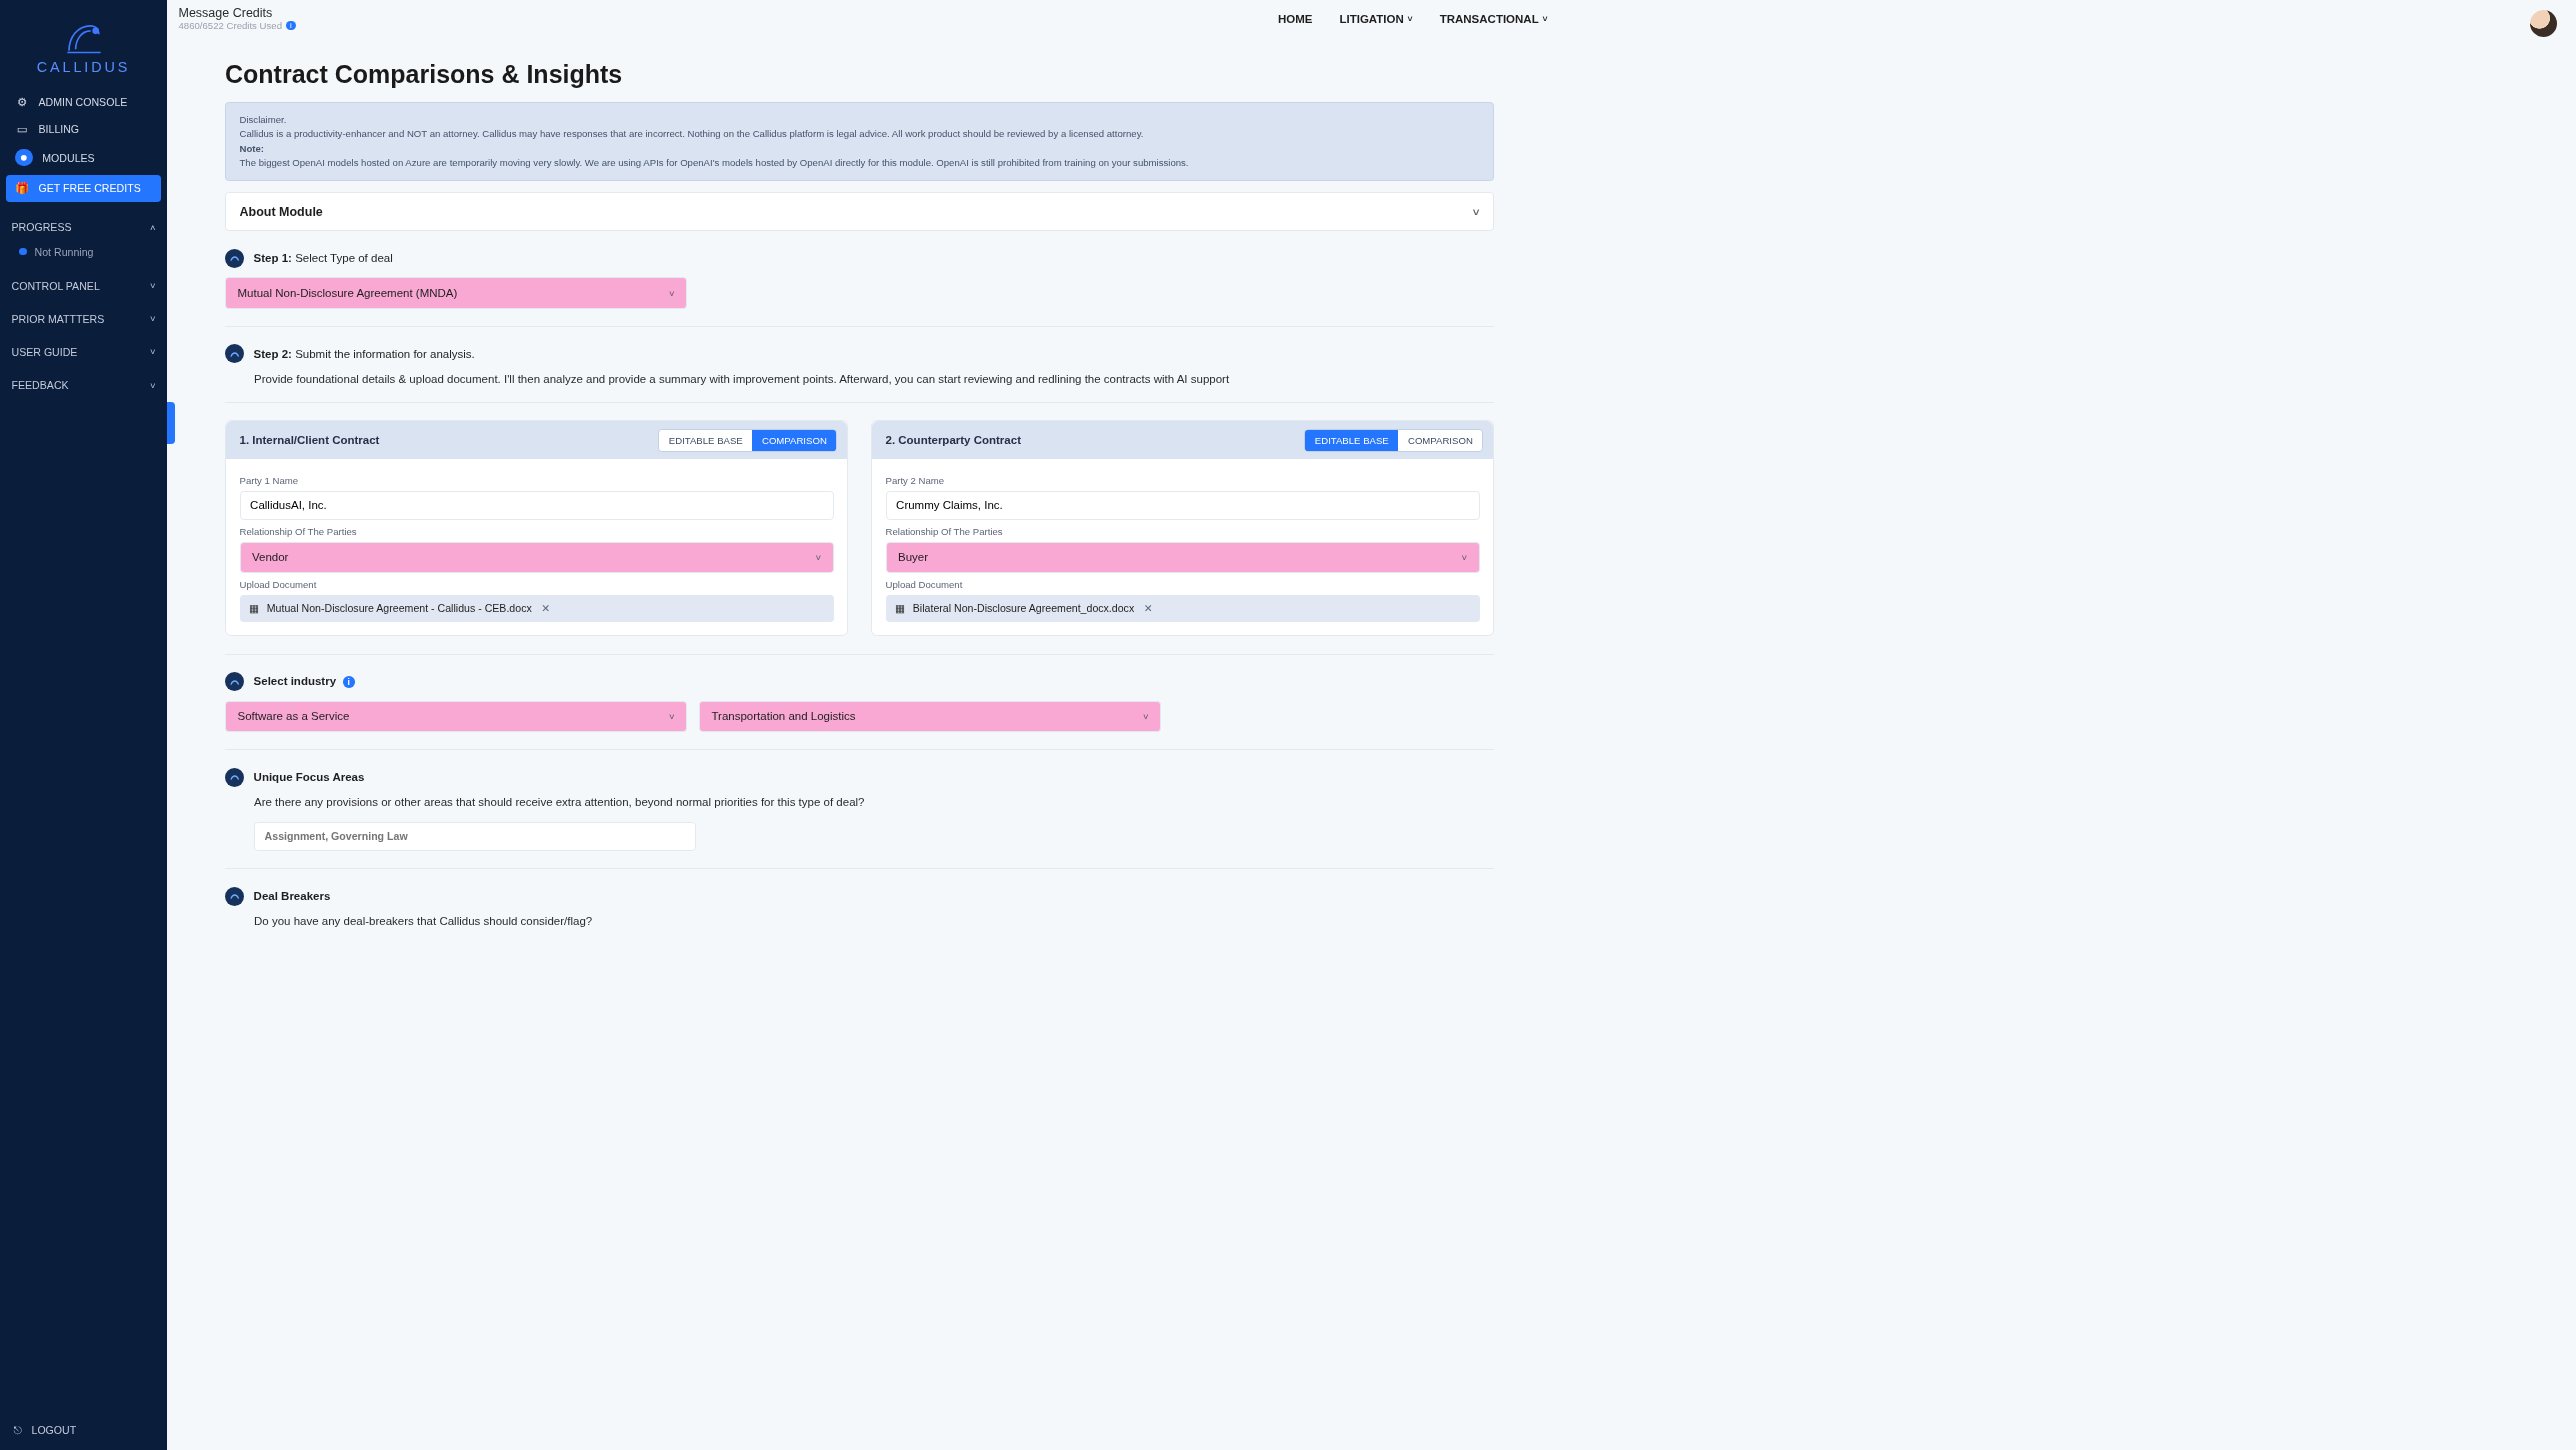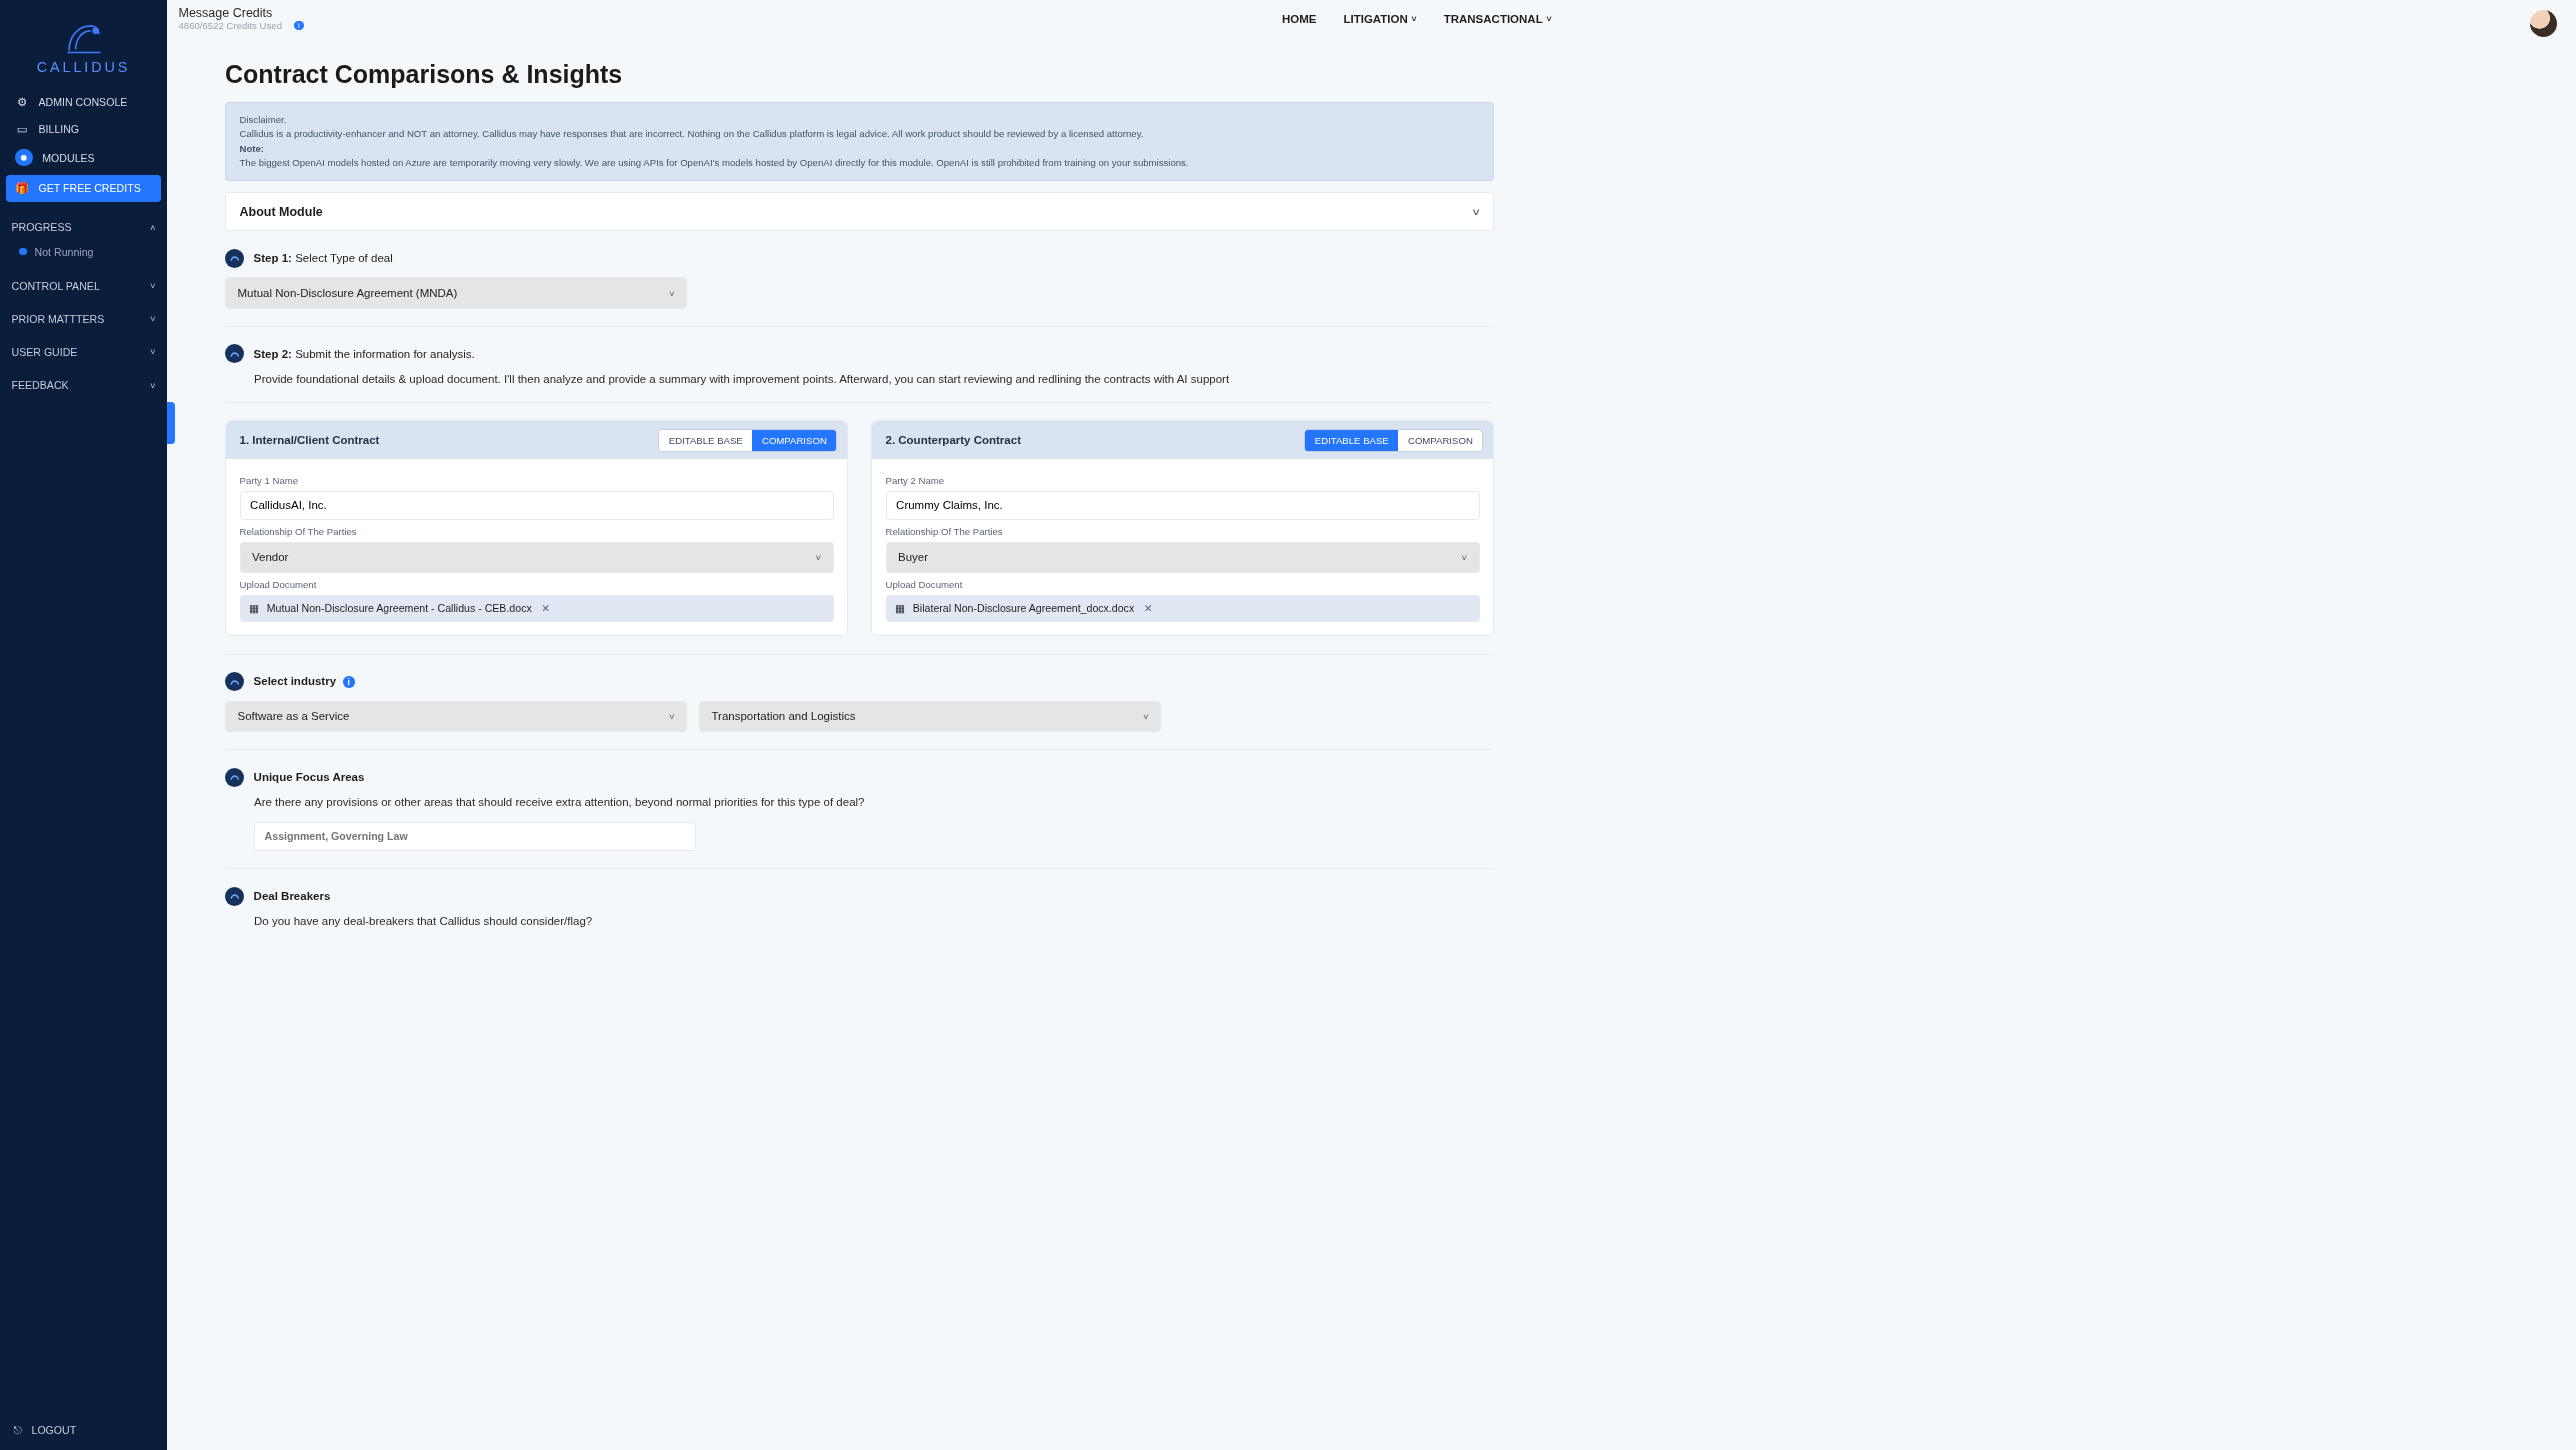--- a/index.html
+++ b/index.html
@@ -37,39 +37,39 @@
   .side-security .ttl{font-size:11.5px;color:#e8ecf5;margin-bottom:1.9px;}
   .side-security a{color:#cfd6e6;text-decoration:underline;}
   .sidebar-footer{margin-top:auto;padding:13.5px;}
   .logout{display:flex;align-items:center;gap:9.6px;font-size:10.6px;color:#c5cbdb;cursor:pointer;}
   .collapse-tab{position:absolute;left:167px;top:402px;width:7.7px;height:42px;background:#2576ff;border-radius:0 3.8px 3.8px 0;cursor:pointer;}
   
   .main{flex:1;display:flex;flex-direction:column;min-width:0;}
   .topbar{display:flex;align-items:flex-start;padding:5.8px 19px 0 11.5px;}
   .credits{flex:0 0 auto;}
   .credits .t{font-size:12.5px;color:#2b2b2b;}
-  .credits .s{font-size:9.6px;color:#9aa1af;display:flex;align-items:center;gap:12px;}
+  .credits .s{font-size:9.6px;color:#9aa1af;display:flex;align-items:center;gap:4px;}
   .credits .info{width:9.6px;height:9.6px;border-radius:50%;background:#2576ff;color:#fff;font-size:7.7px;display:flex;align-items:center;justify-content:center;}
   .topnav{flex:1;display:flex;justify-content:center;gap:27px;padding-top:7.7px;}
   .topnav-item{font-size:11.5px;font-weight:600;color:#1e1e1e;display:flex;align-items:center;gap:3.8px;cursor:pointer;}
   .topnav-item .chev{font-size:8.7px;}
   .avatar{width:27px;height:27px;border-radius:50%;background:radial-gradient(circle at 35% 30%,#f1d2b9 40%,#3a2d26 42%);margin-top:3.8px;cursor:pointer;}
   
   .content{padding:13.5px 38px 38px 58px;max-width:1365px;}
   h1.page-title{font-size:25px;font-weight:600;margin:9.6px 0 13.5px;color:#1a1a1a;}
   .notice{background:#d9e3f2;border:1px solid #c8d4e8;border-radius:3.8px;padding:9.6px 13.5px;font-size:9.6px;color:#45536b;line-height:1.5;margin-bottom:11.5px;}
   .notice .nb{font-weight:700;}
   .about-module{background:#fff;border:1px solid var(--card-border);border-radius:3.8px;padding:11.5px 13.5px;display:flex;justify-content:space-between;align-items:center;font-size:12.5px;font-weight:600;cursor:pointer;margin-bottom:17.3px;}
   .about-module .chev{font-size:11.5px;color:#666;}
   .step-row{display:flex;align-items:center;gap:9.6px;margin-bottom:9.6px;}
   .step-dot{width:19px;height:19px;border-radius:50%;background:#16325c;display:flex;align-items:center;justify-content:center;}
   .step-dot svg{width:11.5px;height:11.5px;}
   .step-text{font-size:11.5px;}
   .step-text b{font-weight:700;}
-  .select{position:relative;background:#e5e5e5;border:1px solid var(--card-border);border-radius:3.8px;padding:8.7px 11.5px;font-size:11.5px;cursor:pointer;display:flex;justify-content:space-between;align-items:center;}
+  .select{position:relative;background:#f9a8d4;border:1px solid var(--card-border);border-radius:3.8px;padding:8.7px 11.5px;font-size:11.5px;cursor:pointer;display:flex;justify-content:space-between;align-items:center;}
   .select .chev{font-size:9.6px;color:#555;}
   .sel-narrow{width:462px;}
   .hr{height:1px;background:var(--card-border);margin:17.3px 0;}
   .subtext{font-size:11.5px;color:#2a2a2a;margin:7.7px 0 13.5px 0;}
   
   .panel-row{display:flex;gap:23px;margin-top:17.3px;}
   .panel{flex:1;background:#fff;border:1px solid var(--card-border);border-radius:5.8px;}
   .panel-head{background:var(--panel-head);border-radius:5.8px 5.8px 0 0;display:flex;justify-content:space-between;align-items:center;padding:7.7px 9.6px 7.7px 13.5px;}
   .panel-head .ttl{font-size:11.5px;font-weight:700;color:#263148;}
   .seg{display:flex;border:1px solid #c3d0e4;border-radius:3.8px;overflow:hidden;background:#fff;}

